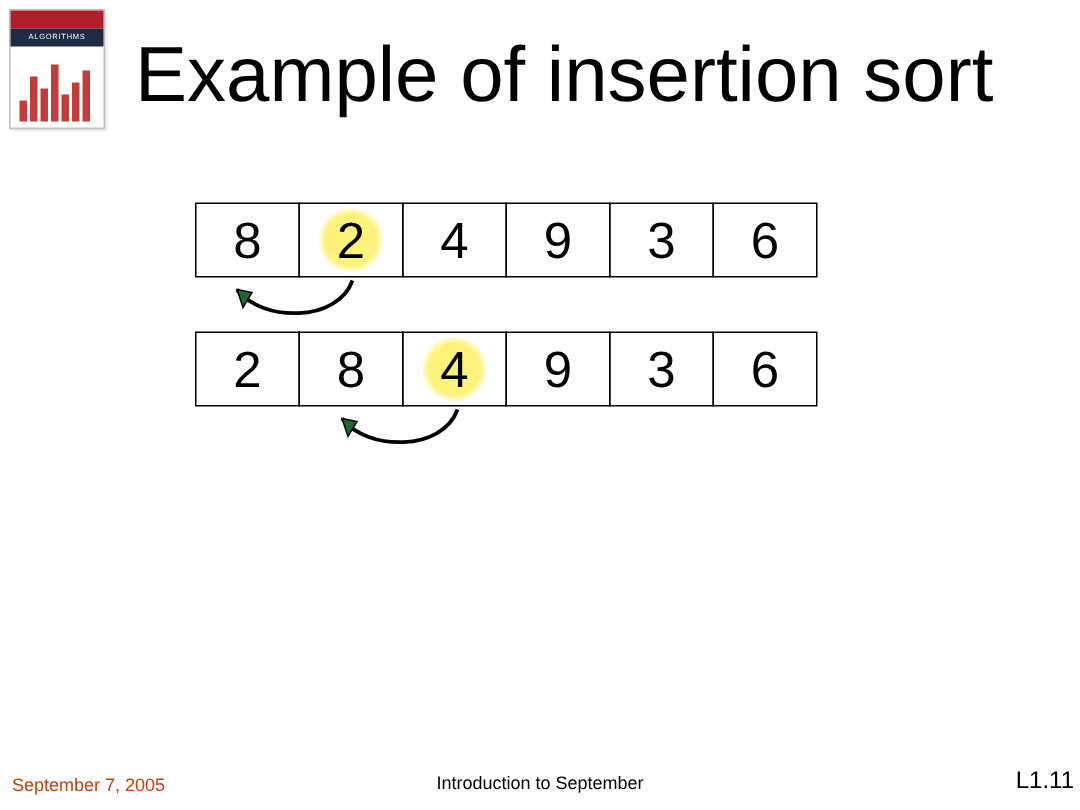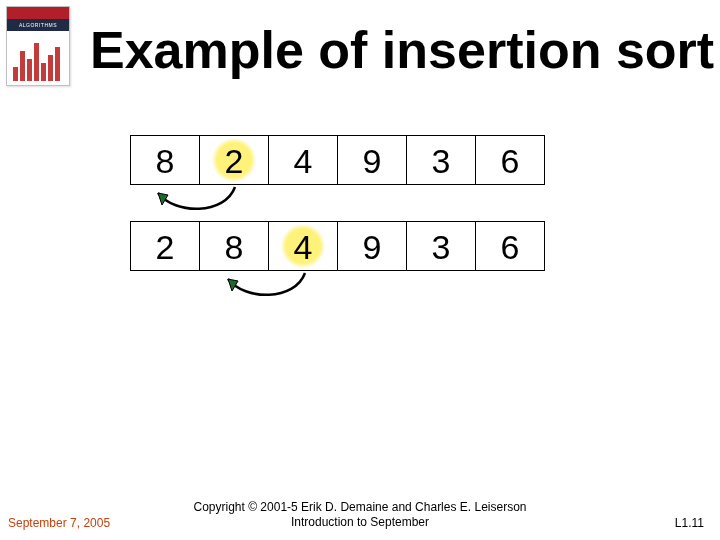--- a/index.html
+++ b/index.html
@@ -46,21 +46,21 @@
     position: absolute;
     bottom: 0;
     width: 5px;
     background: #c33b3b;
   }
   .slide-title {
     position: absolute;
     top: 20px;
     left: 90px;
     font-size: 52px;
-    font-weight: 700;
+    font-weight: 400;
     color: #000;
     white-space: nowrap;
   }
   .arrays {
     position: absolute;
     top: 135px;
     left: 130px;
     width: 460px;
   }
   .row {
@@ -113,23 +113,23 @@
     left: 50%;
     transform: translateX(-50%);
     text-align: center;
     font-size: 12px;
     color: #000;
     line-height: 1.25;
     white-space: nowrap;
   }
   .footer-page {
     position: absolute;
-    right: 16px;
+    right: 4px;
     bottom: 10px;
-    font-size: 12px;
+    font-size: 16px;
     color: #000;
   }
 </style>
 </head>
 <body>
 
 <div class="book-cover">
   <div class="stripe"></div>
   <div class="title-band">ALGORITHMS</div>
   <div class="art">
@@ -170,16 +170,16 @@
     <svg class="arrow-svg" style="left:70px; top:48px;" width="140" height="40">
       <path d="M 105 4 C 95 32, 45 32, 28 10" stroke="#000" stroke-width="2.5" fill="none"></path>
       <polygon points="28,10 38,12 32,22" fill="#1a6b2e" stroke="#000" stroke-width="1"></polygon>
     </svg>
   </div>
 
 </div>
 
 <div class="footer-date">September 7, 2005</div>
 <div class="footer-copy">
-  <span>Copyright © 2001-5 Erik D. Demaine and Charles E. Leiserson</span><br>
+  <br>
   <span>Introduction to September</span>
 </div>
 <div class="footer-page">L1.11</div>
 
 </body></html>

